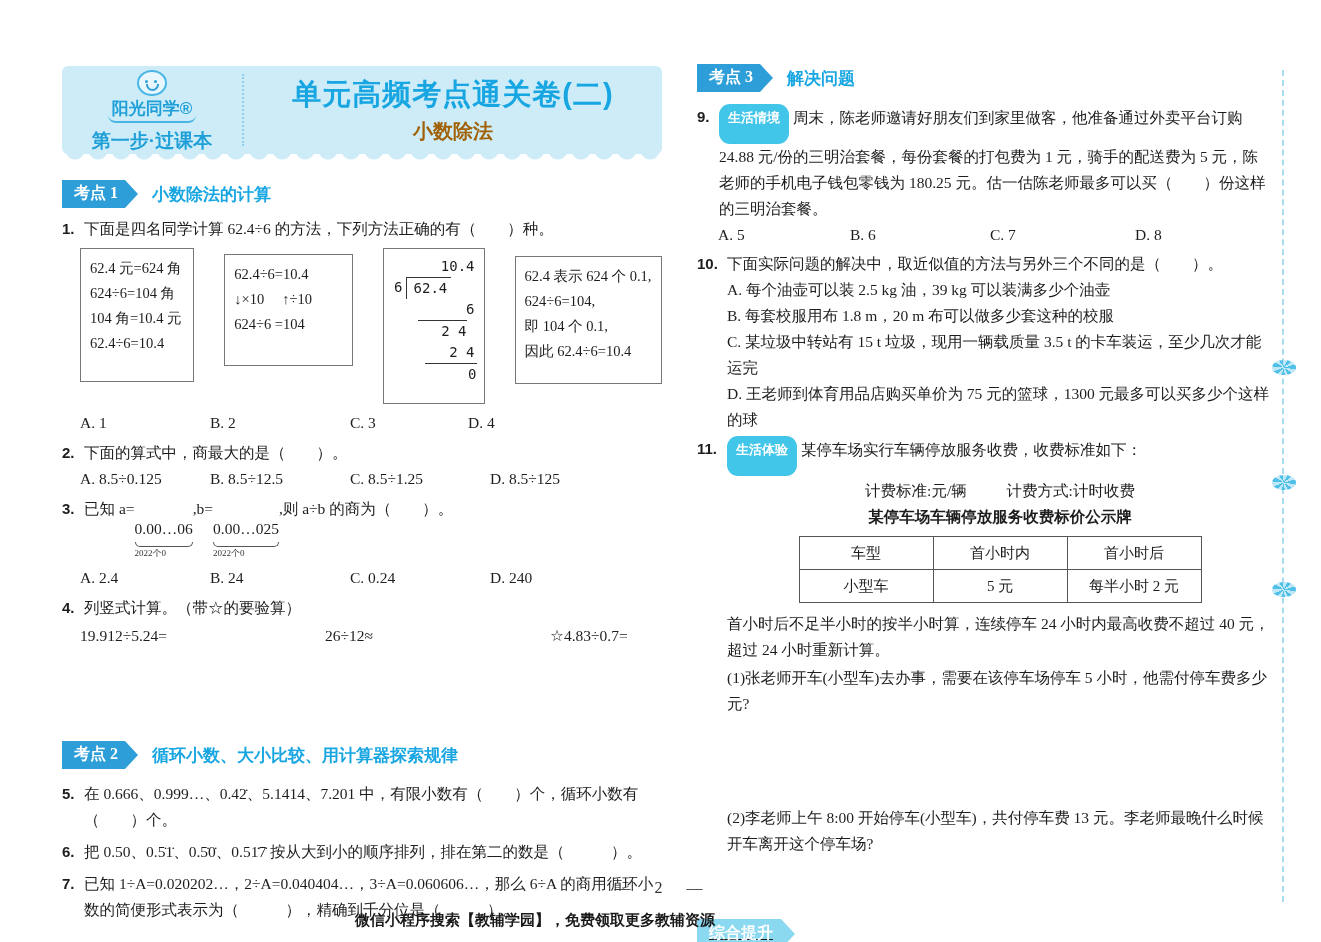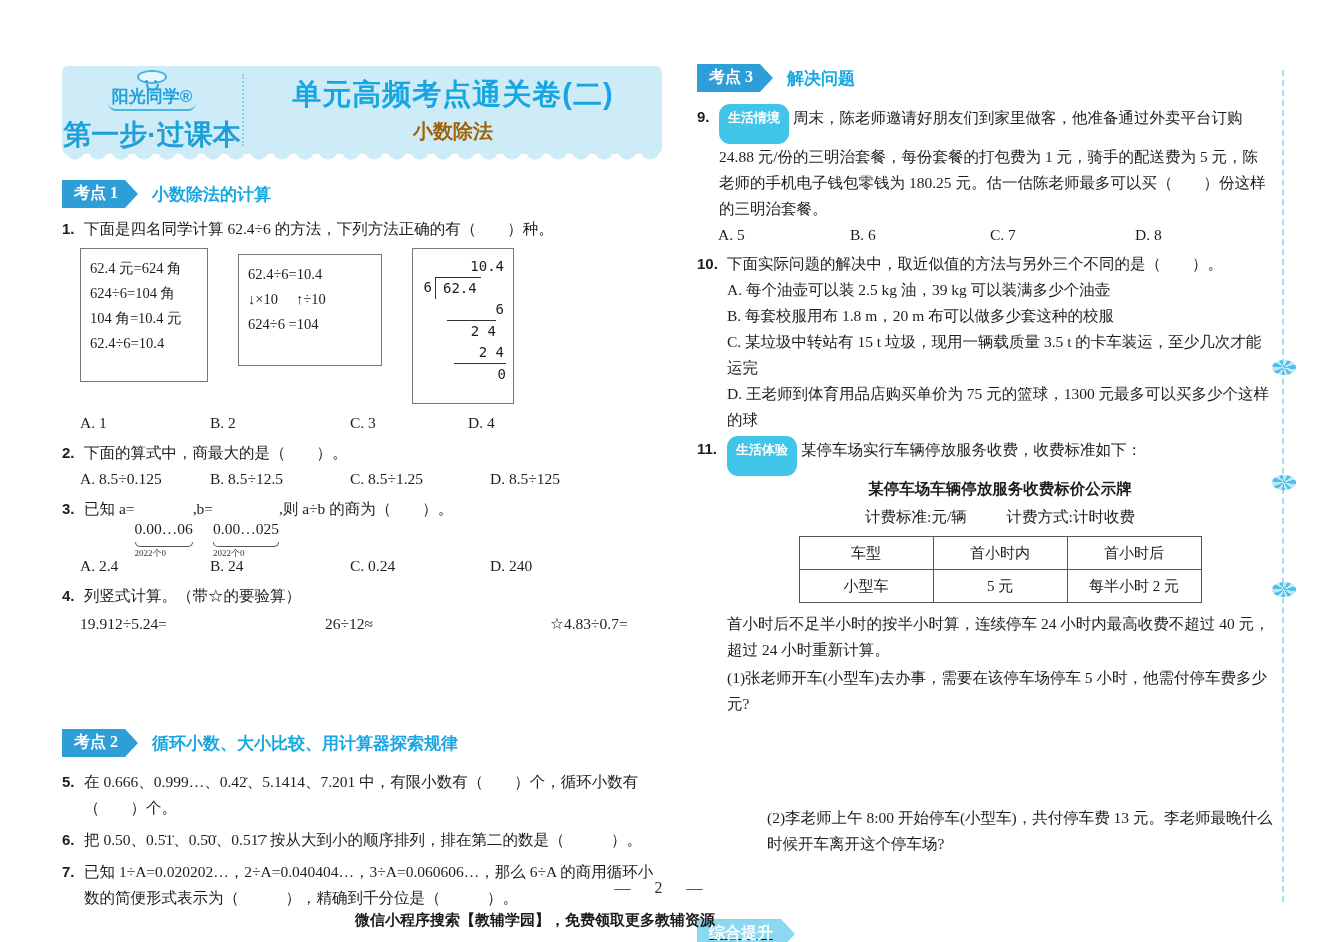--- a/index.html
+++ b/index.html
@@ -15,21 +15,21 @@
           background:radial-gradient(circle at 11px -2px,#cdecf8 9px,rgba(255,255,255,0) 10px);
           background-size:23px 11px;background-repeat:repeat-x;}
   .banner-left{width:180px;display:flex;flex-direction:column;align-items:center;justify-content:flex-start;padding-top:4px;}
   .sun{width:26px;height:26px;border-radius:50%;background:#e8f7fd;border:2px solid #48b6e5;position:relative;margin-bottom:1px;}
   .sun::before{content:"";position:absolute;left:6px;top:8px;width:3px;height:3px;border-radius:50%;
           background:#2e9fd8;box-shadow:9px 0 0 #2e9fd8;}
   .sun::after{content:"";position:absolute;left:7px;top:12px;width:9px;height:5px;border:2px solid #2e9fd8;
           border-top:none;border-radius:0 0 9px 9px;}
   .brand{font-family:"Liberation Sans",sans-serif;font-weight:bold;color:#1e9fd8;font-size:17px;
           border-bottom:2px solid #48b6e5;border-radius:0 0 8px 8px;padding:0 4px 1px;}
-  .step{font-family:"Liberation Sans",sans-serif;font-weight:bold;color:#1e9fd8;font-size:28px;margin-top:5px;}
+  .step{font-family:"Liberation Sans",sans-serif;font-weight:bold;color:#1e9fd8;font-size:19px;margin-top:5px;}
   .banner-divider{border-left:2px dotted #8fd0ec;margin:8px 0;}
   .banner-right{flex:1;display:flex;flex-direction:column;align-items:center;justify-content:center;}
   .paper-title{font-family:"Liberation Sans",sans-serif;font-weight:bold;color:#18a6e2;font-size:29px;letter-spacing:1px;}
   .paper-subtitle{font-family:"Liberation Sans",sans-serif;font-weight:bold;color:#a16207;font-size:20px;margin-top:3px;}
   
   .sec{display:flex;align-items:center;gap:14px;}
   .kd-badge{font-family:Liberation Serif, serif;display:inline-block;background:#2e9ed8;color:#fff;
           font-weight:bold;font-size:16px;padding:3px 20px 4px 12px;
           clip-path:polygon(0 0,calc(100% - 13px) 0,100% 50%,calc(100% - 13px) 100%,0 100%);}
   .zh-badge{font-family:"Liberation Sans",sans-serif;display:inline-block;background:#8bd8f1;color:#fff;
@@ -134,20 +134,26 @@
           <div class="ld-row">
             <span class="ld-dvr">6</span>
             <span class="ld-dvd">62.4</span>
           </div>
           <div class="ld-six">6</div>
           <div class="ld-24a">2 4</div>
           <div class="ld-24b">2 4</div>
           <div class="ld-zero">0</div>
         </div>
       </div>
+      <div class="mbox mbox-d">
+        <div>62.4 表示 624 个 0.1,</div>
+        <div>624÷6=104,</div>
+        <div>即 104 个 0.1,</div>
+        <div>因此 62.4÷6=10.4</div>
+      </div>
     </div>
 
     <div class="opt4 opt4a">
       <span>A. 1</span>
       <span>B. 2</span>
       <span>C. 3</span>
       <span>D. 4</span>
     </div>
 
     <div class="q" style="margin-top:4px;">
@@ -168,21 +174,21 @@
             <span>0.00…06</span>
             <span class="ub-arc"></span>
             <span class="ub-label">2022个0</span>
           </span><span>,b=</span><span class="ubrace">
             <span>0.00…025</span>
             <span class="ub-arc"></span>
             <span class="ub-label">2022个0</span>
           </span><span>,则 a÷b 的商为（　　）。</span>
       </span>
     </div>
-    <div class="opt4" style="margin-top:2px;">
+    <div class="opt4" style="margin-top:14px;">
       <span>A. 2.4</span>
       <span>B. 24</span>
       <span>C. 0.24</span>
       <span>D. 240</span>
     </div>
 
     <div class="q" style="margin-top:4px;">
       <span class="qn">4.</span>
       <span class="qb">列竖式计算。（带☆的要验算）</span>
     </div>
@@ -242,42 +248,42 @@
         <div>B. 每套校服用布 1.8 m，20 m 布可以做多少套这种的校服</div>
         <div>C. 某垃圾中转站有 15 t 垃圾，现用一辆载质量 3.5 t 的卡车装运，至少几次才能运完</div>
         <div>D. 王老师到体育用品店购买单价为 75 元的篮球，1300 元最多可以买多少个这样的球</div>
       </span>
     </div>
 
     <div class="q" style="margin-top:3px;">
       <span class="qn qn2">11.</span>
       <span class="qb">
         <span class="pill">生活体验</span><span>某停车场实行车辆停放服务收费，收费标准如下：</span>
-        <div class="center tbl-title">某停车场车辆停放服务收费标价公示牌</div>
         <div class="center tbl-meta">
           <span>计费标准:元/辆</span>
           <span>计费方式:计时收费</span>
         </div>
+        <div class="center tbl-title">某停车场车辆停放服务收费标价公示牌</div>
         <table class="park">
           <tbody>
               <tr>
             <td>车型</td>
             <td>首小时内</td>
             <td>首小时后</td>
           </tr>
           <tr>
             <td>小型车</td>
             <td>5 元</td>
             <td>每半小时 2 元</td>
           </tr>
         </tbody>
           </table>
         <div>首小时后不足半小时的按半小时算，连续停车 24 小时内最高收费不超过 40 元，超过 24 小时重新计算。</div>
         <div style="margin-top:2px;">(1)张老师开车(小型车)去办事，需要在该停车场停车 5 小时，他需付停车费多少元?</div>
-        <div style="margin-top:88px;margin-left:40px;">(2)李老师上午 8:00 开始停车(小型车)，共付停车费 13 元。李老师最晚什么时候开车离开这个停车场?</div>
+        <div style="margin-top:88px;">(2)李老师上午 8:00 开始停车(小型车)，共付停车费 13 元。李老师最晚什么时候开车离开这个停车场?</div>
       </span>
     </div>
 
     <div class="sec" style="margin-top:62px;text-decoration:underline;">
       <span class="zh-badge">综合提升</span>
     </div>
 
     <div class="q" style="margin-top:10px;">
       <span class="qn qn2">12.</span>
       <span class="qb">

